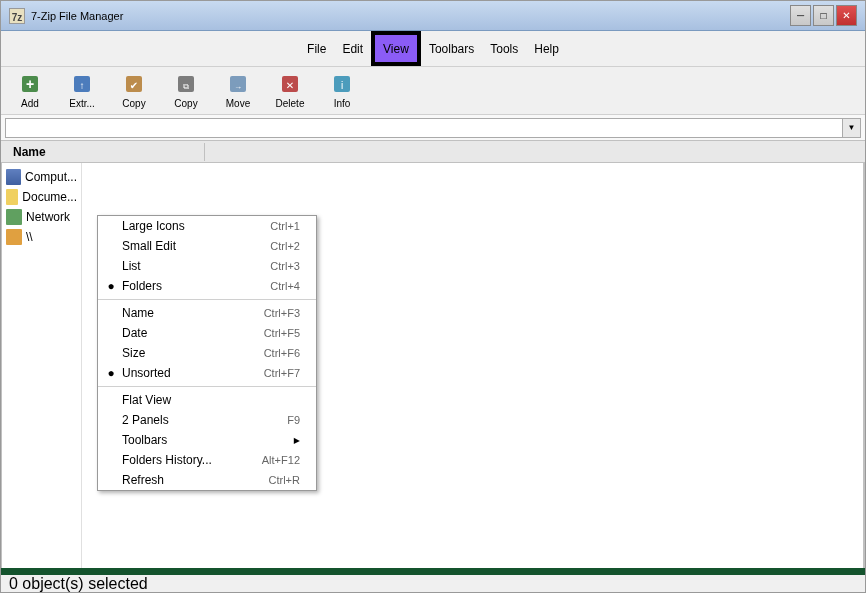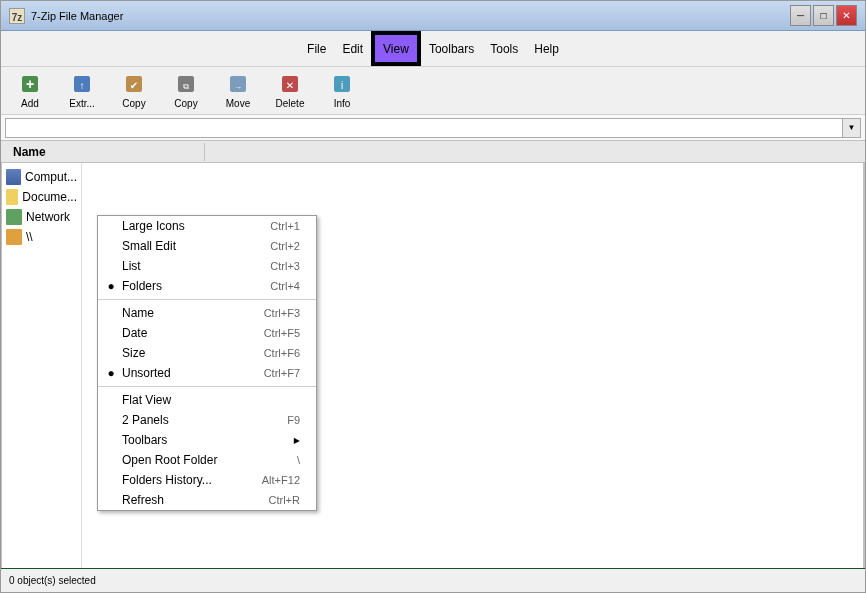--- a/index.html
+++ b/index.html
@@ -188,25 +188,25 @@
       font-size: 12px;
       gap: 4px;
       white-space: nowrap;
       overflow: hidden;
     }
 
     
     .statusbar {
       background: #f0f0f0;
       height: 24px;
-      border-top: 1px solid #14532d;
+      border-top: 7px solid #14532d;
       display: flex;
       align-items: center;
       padding: 0 8px;
-      font-size: 10px;
+      font-size: 16px;
     }
 
     
     .dropdown-overlay {
       position: absolute;
       top: 0;
       left: 0;
       width: 100%;
       height: 100%;
       z-index: 100;
@@ -468,24 +468,20 @@
         <div class="menu-item">
           <span>2 Panels</span>
           <span class="shortcut">F9</span>
         </div>
 
         <div class="menu-item">
           <span>Toolbars</span>
           <span class="arrow">▶</span>
         </div>
 
-        <div class="menu-item">
-          <span>Open Root Folder</span>
-          <span class="shortcut">\</span>
-        </div>
 
 
         <div class="menu-item">
           <span>Folders History...</span>
           <span class="shortcut">Alt+F12</span>
         </div>
 
         <div class="menu-item">
           <span>Refresh</span>
           <span class="shortcut">Ctrl+R</span>

